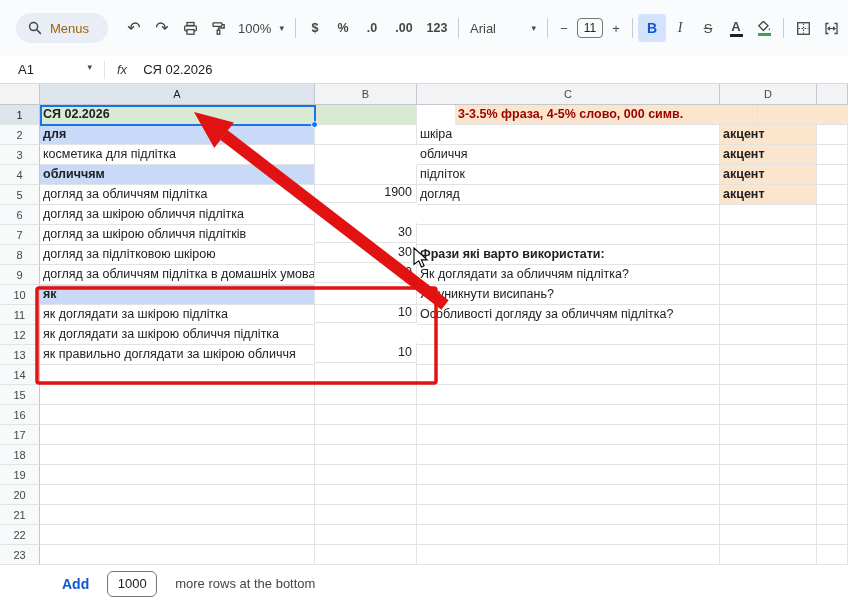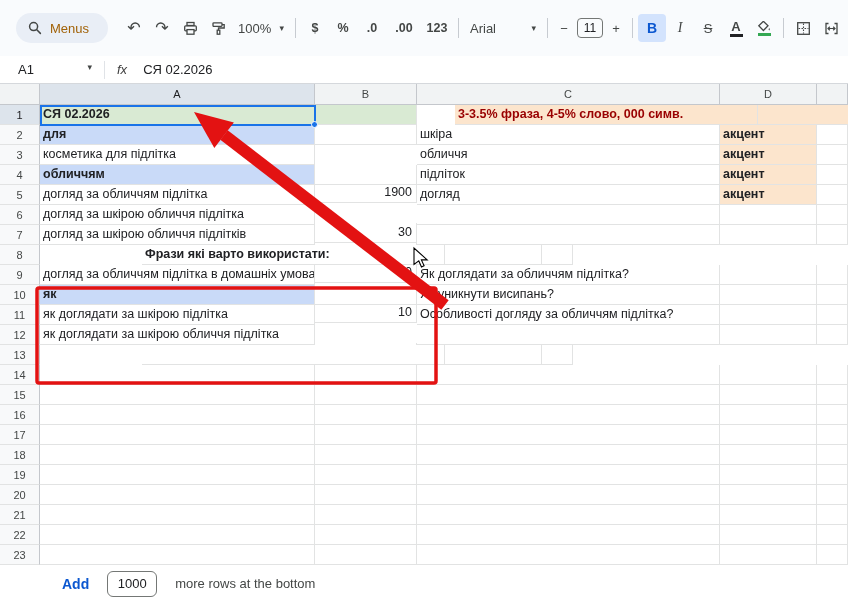--- a/index.html
+++ b/index.html
@@ -253,20 +253,21 @@
       <div class="grid-row">
         <div class="row-hdr">7</div>
         <div class="cell" style="flex-basis: 275px; width: 275px;">догляд за шкірою обличчя підлітків</div>
         <div class="cell s-num" style="flex-basis: 102px; width: 102px;">30</div>
         <div class="cell" style="flex-basis: 303px; width: 303px;"></div>
         <div class="cell" style="flex-basis: 97px; width: 97px;"></div>
         <div class="cell" style="flex-basis: 31px; width: 31px;"></div>
       </div>
       <div class="grid-row">
         <div class="row-hdr">8</div>
+        <div class="cell" style="flex-basis: 275px; width: 275px;">догляд за підлітковою шкірою</div>
         <div class="cell s-num" style="flex-basis: 102px; width: 102px;">30</div>
         <div class="cell s-bold" style="flex-basis: 303px; width: 303px;">Фрази які варто використати:</div>
         <div class="cell" style="flex-basis: 97px; width: 97px;"></div>
         <div class="cell" style="flex-basis: 31px; width: 31px;"></div>
       </div>
       <div class="grid-row">
         <div class="row-hdr">9</div>
         <div class="cell" style="flex-basis: 275px; width: 275px;">догляд за обличчям підлітка в домашніх умовах</div>
         <div class="cell s-num" style="flex-basis: 102px; width: 102px;">10</div>
         <div class="cell" style="flex-basis: 303px; width: 303px;">Як доглядати за обличчям підлітка?</div>
@@ -292,20 +293,21 @@
       <div class="grid-row">
         <div class="row-hdr">12</div>
         <div class="cell" style="flex-basis: 275px; width: 275px;">як доглядати за шкірою обличчя підлітка</div>
         <div class="cell s-num" style="flex-basis: 102px; width: 102px;">10</div>
         <div class="cell" style="flex-basis: 303px; width: 303px;"></div>
         <div class="cell" style="flex-basis: 97px; width: 97px;"></div>
         <div class="cell" style="flex-basis: 31px; width: 31px;"></div>
       </div>
       <div class="grid-row">
         <div class="row-hdr">13</div>
+        <div class="cell" style="flex-basis: 275px; width: 275px;">як правильно доглядати за шкірою обличчя</div>
         <div class="cell s-num" style="flex-basis: 102px; width: 102px;">10</div>
         <div class="cell" style="flex-basis: 303px; width: 303px;"></div>
         <div class="cell" style="flex-basis: 97px; width: 97px;"></div>
         <div class="cell" style="flex-basis: 31px; width: 31px;"></div>
       </div>
       <div class="grid-row">
         <div class="row-hdr">14</div>
         <div class="cell" style="flex-basis: 275px; width: 275px;"></div>
         <div class="cell" style="flex-basis: 102px; width: 102px;"></div>
         <div class="cell" style="flex-basis: 303px; width: 303px;"></div>

